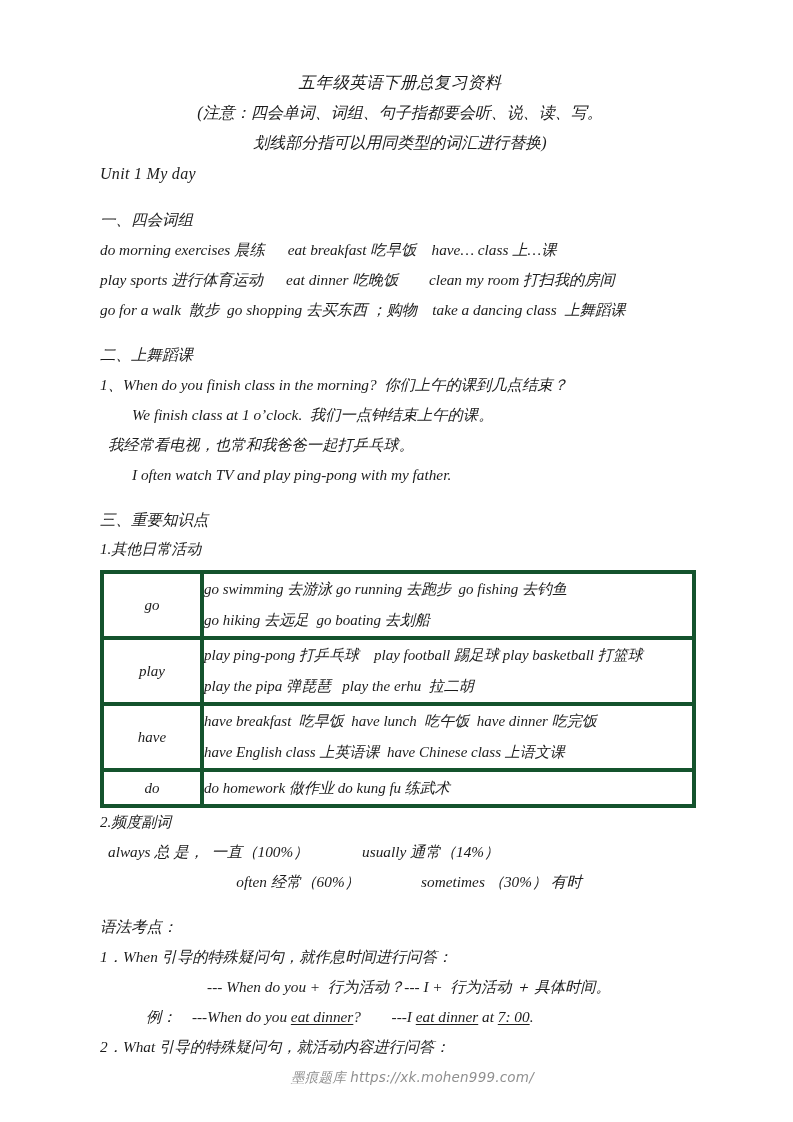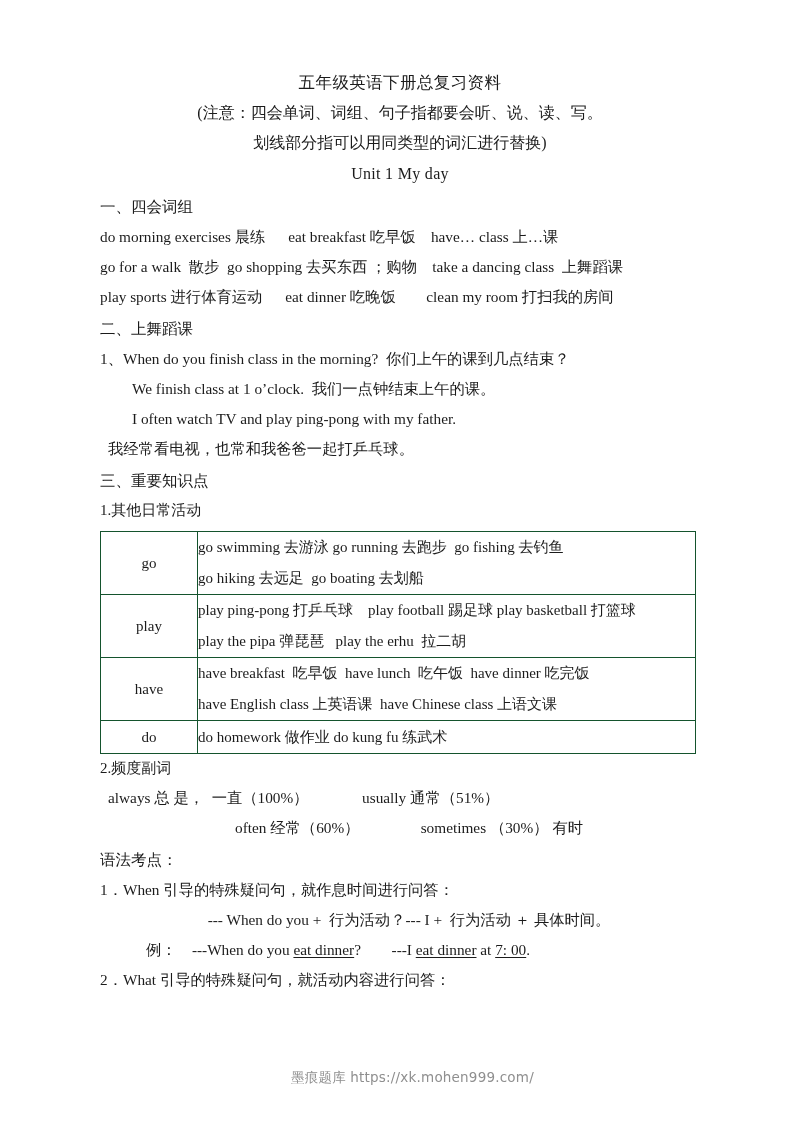--- a/index.html
+++ b/index.html
@@ -15,20 +15,21 @@
     color: #1b1b1b;
     overflow: hidden;
   }
   .page {
     position: absolute;
     left: 0; top: 0;
     width: 793px;
     height: 1122px;
     padding: 8px;
     box-sizing: border-box;
+    font-style: italic;
   }
   .content {
     position: absolute;
     left: 100px;
     top: 68px;
     width: 600px;
   }
 
   
   .doc-title {
@@ -36,30 +37,30 @@
     font-size: 16.5px;
     line-height: 30px;
     letter-spacing: .4px;
   }
   .doc-note {
     text-align: center;
     font-size: 16px;
     line-height: 30px;
   }
   .unit-title {
-    text-align: center;
+    text-align: left;
     font-size: 16px;
     line-height: 32px;
     letter-spacing: .3px;
   }
 
   .sec-head {
     font-size: 15.5px;
     line-height: 30px;
-    margin-top: 2px;
+    margin-top: 15px;
   }
   .sub-head {
     font-size: 15px;
     line-height: 29px;
   }
 
   
   .line {
     font-size: 15.3px;
     line-height: 30px;
@@ -71,21 +72,21 @@
   .line.indent-sm { padding-left: 8px; }
 
   
   table.kb {
     border-collapse: collapse;
     width: 596px;
     margin-top: 6px;
     table-layout: fixed;
   }
   table.kb td {
-    border: 1px solid #14532d;
+    border: 4px solid #14532d;
     padding: 0;
     vertical-align: middle;
     font-size: 15px;
   }
   td.key {
     width: 96px;
     text-align: center;
     line-height: 30px;
   }
   td.val {
@@ -123,28 +124,28 @@
 <div class="page">
   <div class="content">
 
     <div class="doc-title">五年级英语下册总复习资料</div>
     <div class="doc-note">(注意：四会单词、词组、句子指都要会听、说、读、写。</div>
     <div class="doc-note">划线部分指可以用同类型的词汇进行替换)</div>
     <div class="unit-title">Unit 1    My day</div>
 
     <div class="sec-head">一、四会词组</div>
     <div class="line">do morning exercises 晨练      eat breakfast 吃早饭    have… class 上…课</div>
+    <div class="line">play sports 进行体育运动      eat dinner 吃晚饭        clean my room 打扫我的房间</div>
     <div class="line">go for a walk  散步  go shopping 去买东西 ；购物    take a dancing class  上舞蹈课</div>
-    <div class="line">play sports 进行体育运动      eat dinner 吃晚饭        clean my room 打扫我的房间</div>
 
     <div class="sec-head">二、上舞蹈课</div>
     <div class="line">1、When do you finish class in the morning?  你们上午的课到几点结束？</div>
     <div class="line indent1">We finish class at 1 o’clock.  我们一点钟结束上午的课。</div>
+    <div class="line indent-sm">我经常看电视，也常和我爸爸一起打乒乓球。</div>
     <div class="line indent1">I often watch TV and play ping-pong with my father.</div>
-    <div class="line indent-sm">我经常看电视，也常和我爸爸一起打乒乓球。</div>
 
     <div class="sec-head">三、重要知识点</div>
     <div class="sub-head">1.其他日常活动</div>
 
     <table class="kb">
       <tbody>
         <tr>
           <td class="key">go</td>
           <td class="val">
             <div class="r">go swimming 去游泳 go running 去跑步  go fishing 去钓鱼</div>
@@ -168,21 +169,21 @@
         <tr class="single">
           <td class="key">do</td>
           <td class="val">
             <div class="r">do homework 做作业 do kung fu 练武术</div>
           </td>
         </tr>
       </tbody>
     </table>
 
     <div class="sub-head">2.频度副词</div>
-    <div class="line indent-sm">always 总 是，  一直（100%）              usually 通常（51%）</div>
+    <div class="line indent-sm">always 总 是，  一直（100%）              usually 通常（14%）</div>
     <div class="line indent2">often 经常（60%）                sometimes （30%） 有时</div>
 
     <div class="sec-head">语法考点：</div>
     <div class="line">1．When 引导的特殊疑问句，就作息时间进行问答：</div>
     <div class="line indent2">--- When do you +  行为活动？--- I +  行为活动 ＋ 具体时间。</div>
     <div class="line indent3"><span>例：</span>    <span>---When do you </span><u class="ul">eat dinner</u><span>?</span>        <span>---I </span><u class="ul">eat dinner</u><span> at </span><u class="ul">7: 00</u><span>.</span></div>
     <div class="line">2．What 引导的特殊疑问句，就活动内容进行问答：</div>
 
   </div>
 

